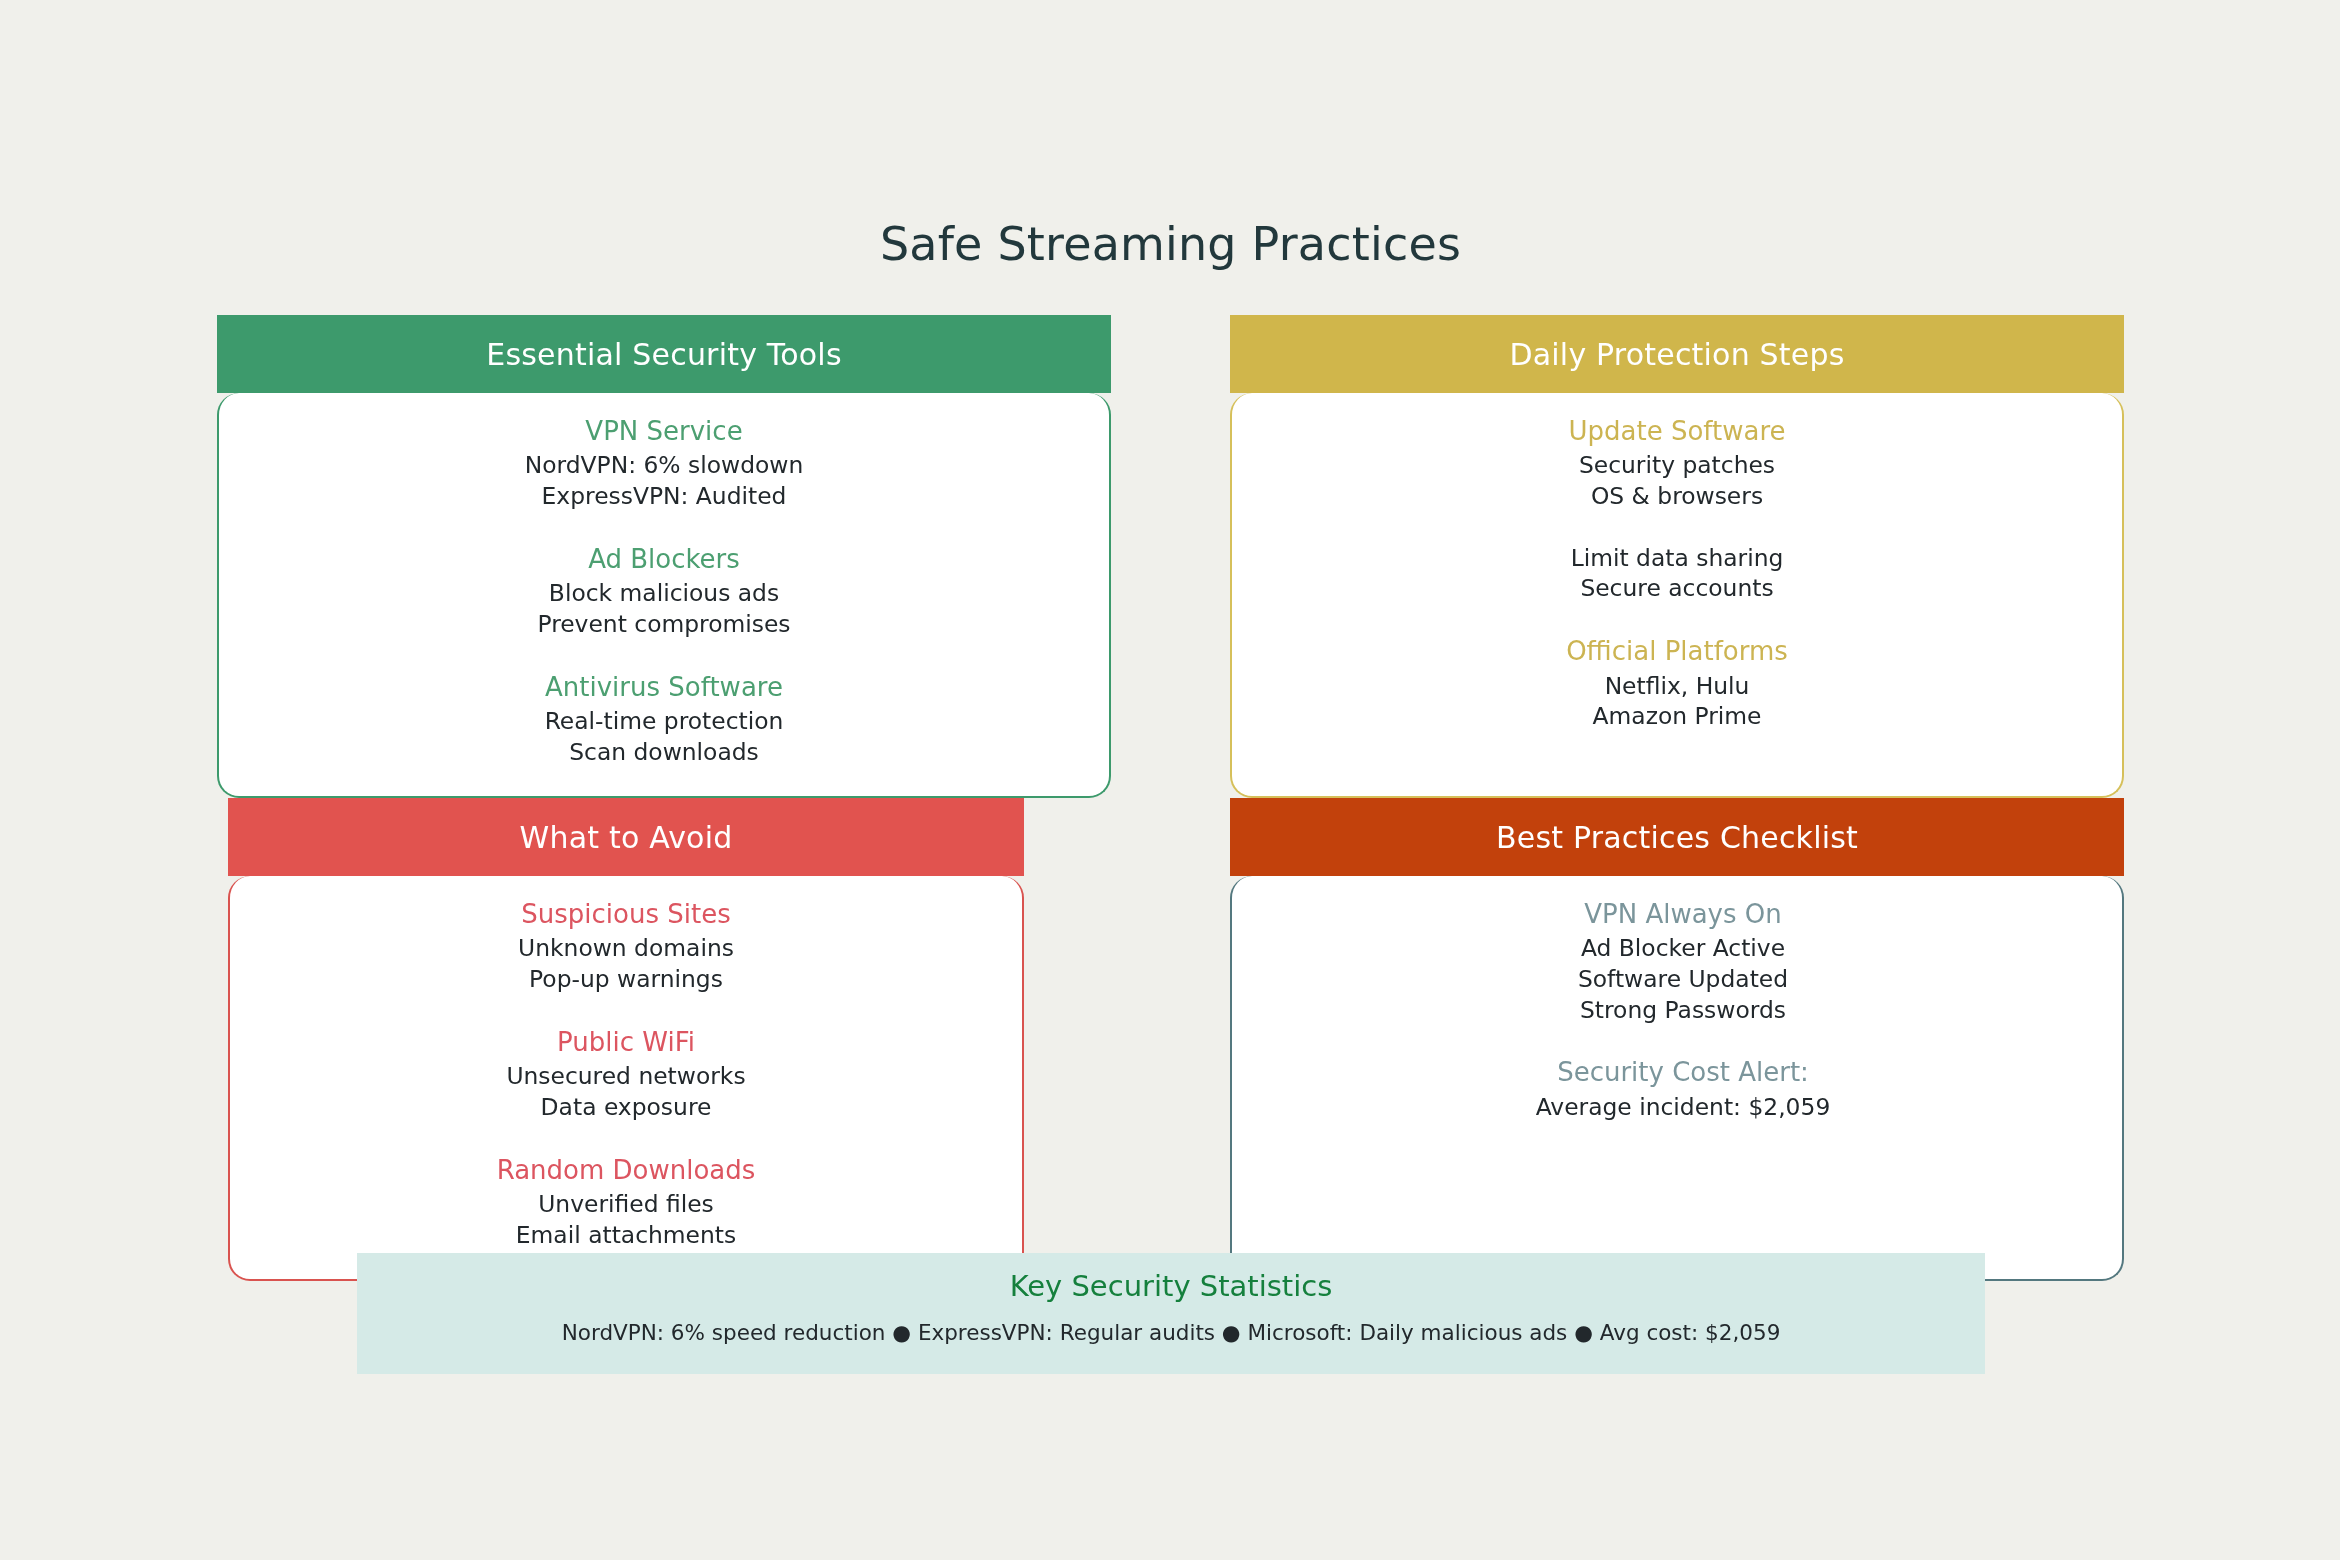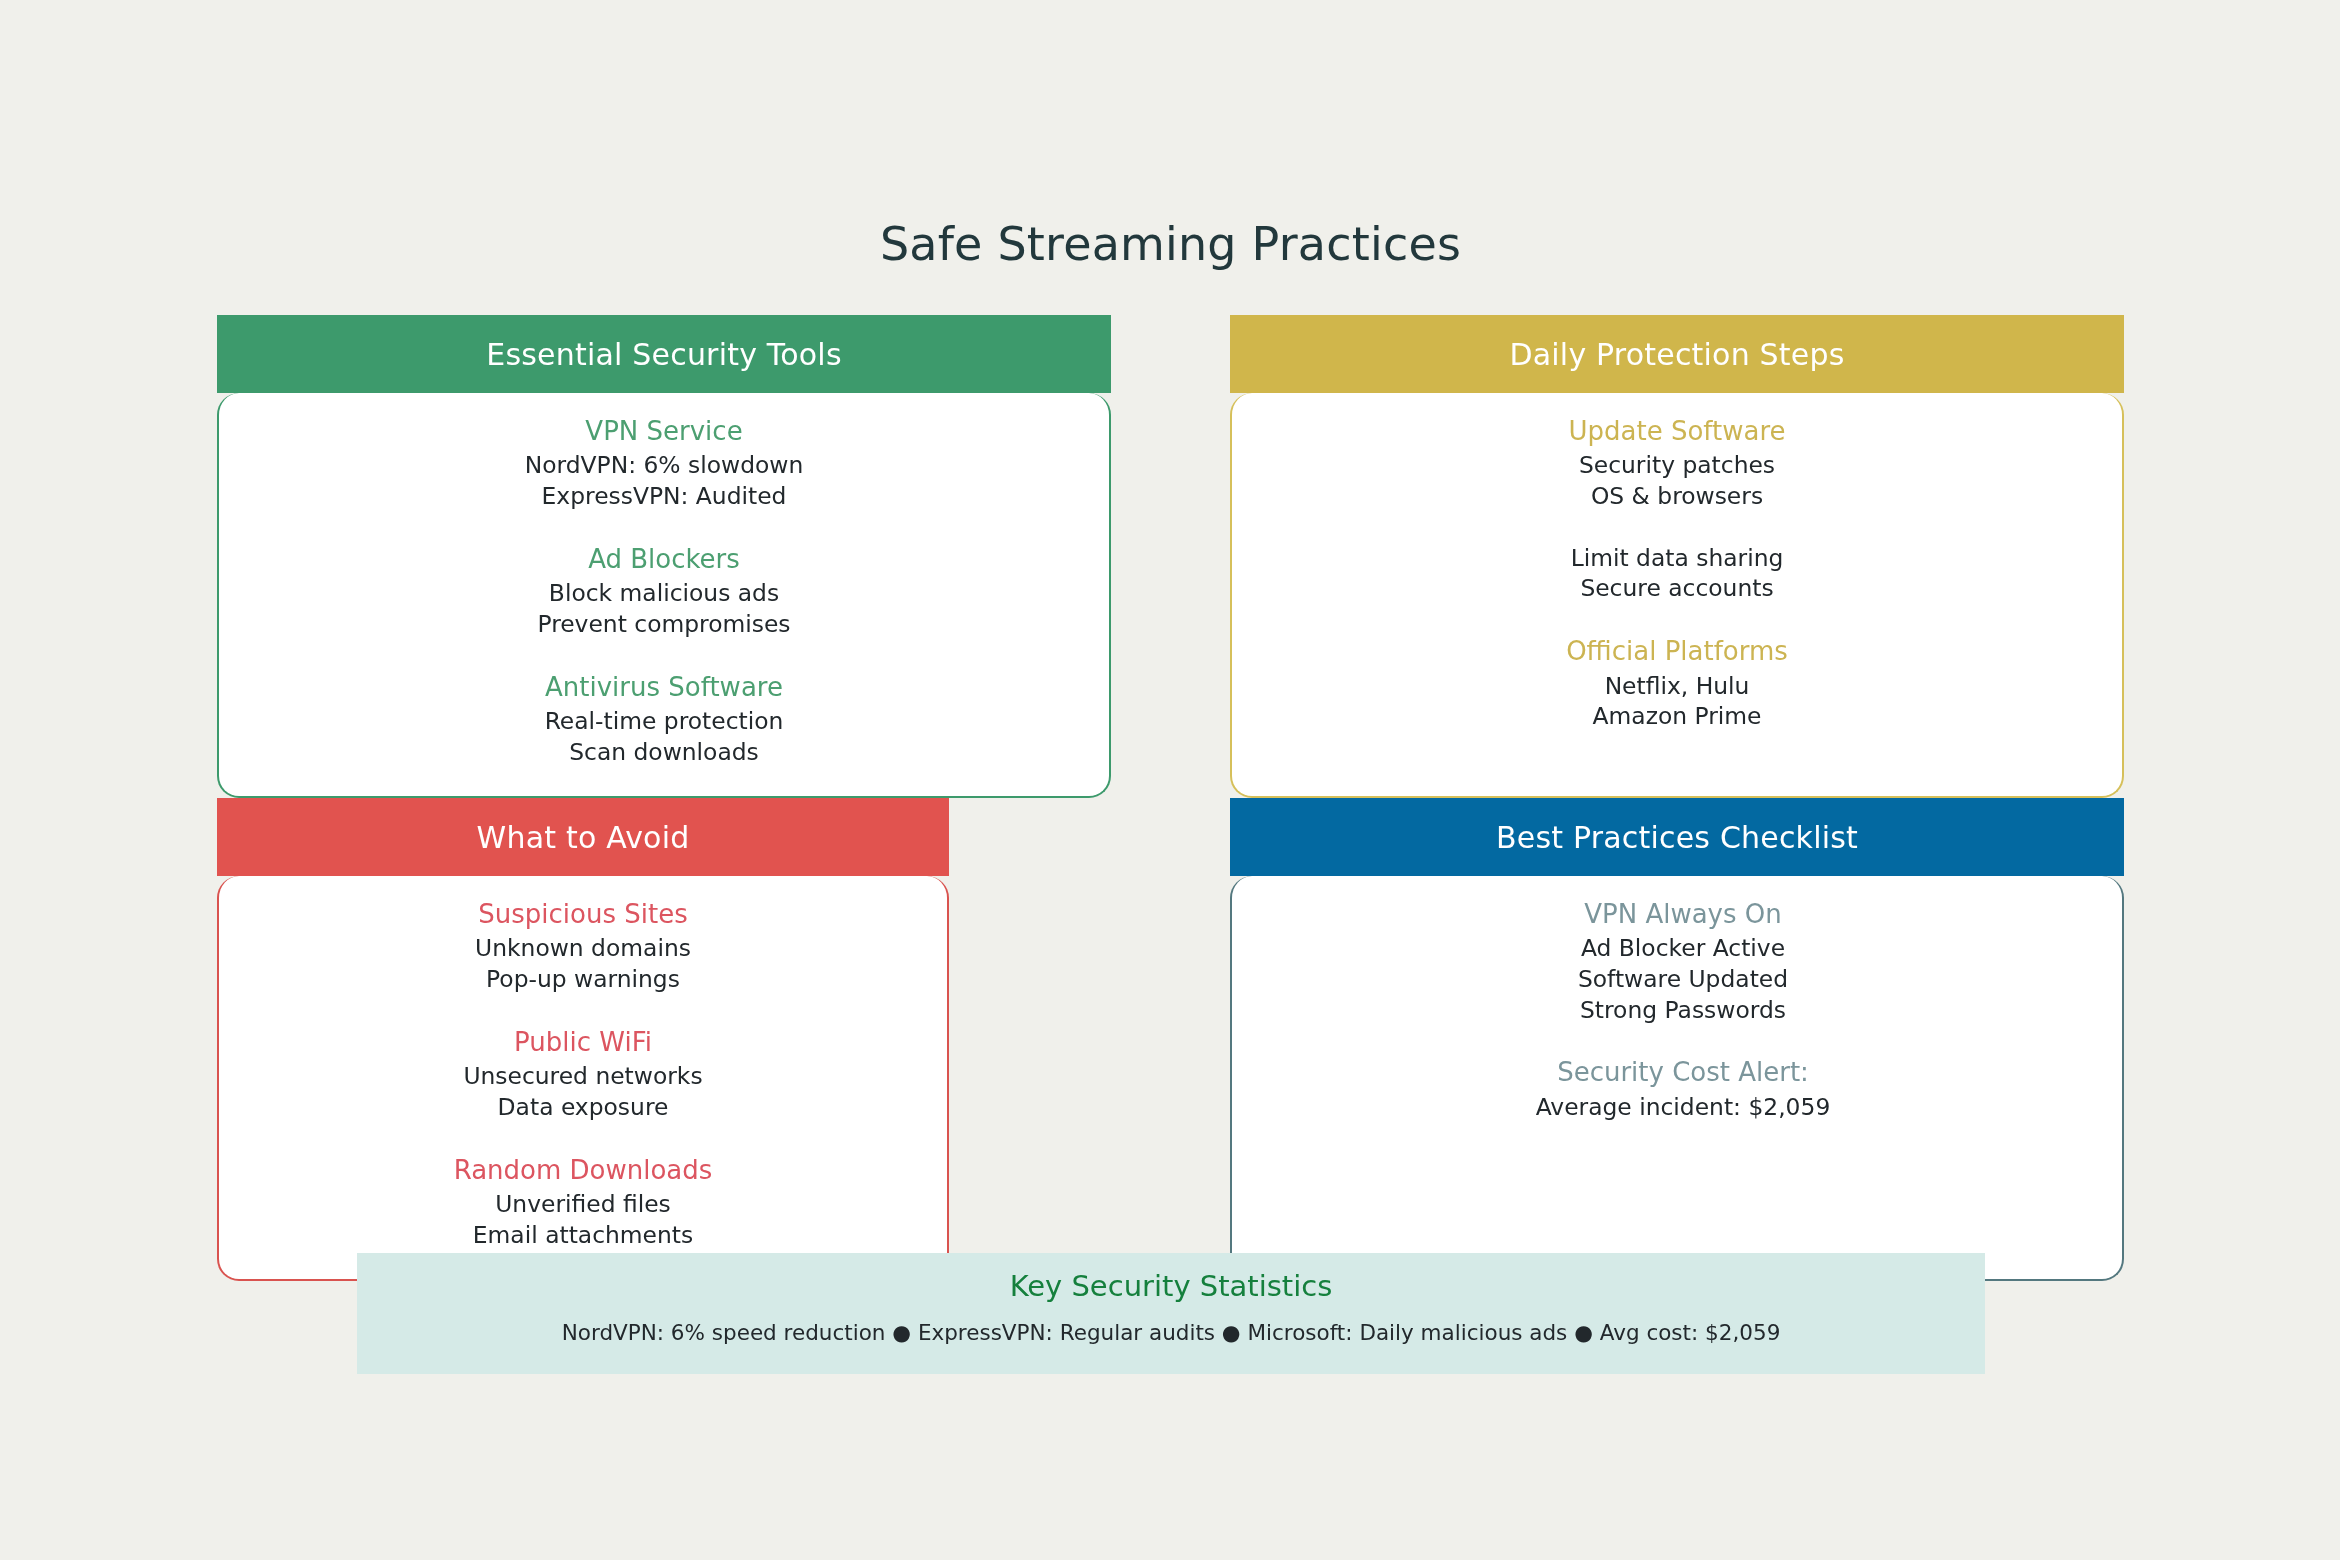--- a/index.html
+++ b/index.html
@@ -74,32 +74,32 @@
   .p-green .group-title { color: #4c9f71; }
 
   .p-gold .panel-header { background: #d0b64b; }
   .p-gold .panel-body { border-color: #d6c05a; }
   .p-gold .group-title { color: #ccb452; }
 
   .p-red .panel-header { background: #e1534f; }
   .p-red .panel-body { border-color: #d9534f; }
   .p-red .group-title { color: #dc5560; }
 
-  .p-steel .panel-header { background: #0369a1; }
+  .p-steel .panel-header { background: #c2410c; }
   .p-steel .panel-body { border-color: #54787f; }
   .p-steel .group-title { color: #7b959b; }
 
   
   #panel-essential-security-tools { left: 217px;  top: 315px;  width: 894px; }
   #panel-essential-security-tools .panel-body { height: 405px; }
 
   #panel-daily-protection-steps   { left: 1230px; top: 315px;  width: 894px; }
   #panel-daily-protection-steps .panel-body { height: 405px; }
 
-  #panel-what-to-avoid            { left: 217px;  top: 798px;  width: 732px; }
+  #panel-what-to-avoid            { left: 228px;  top: 798px;  width: 796px; }
   #panel-what-to-avoid .panel-body { height: 405px; }
 
   #panel-best-practices-checklist { left: 1230px; top: 798px;  width: 894px; }
   #panel-best-practices-checklist .panel-body { height: 405px; padding-left: 12px; }
 
   #stats-footer {
     position: absolute;
     left: 357px;
     top: 1253px;
     width: 1628px;

